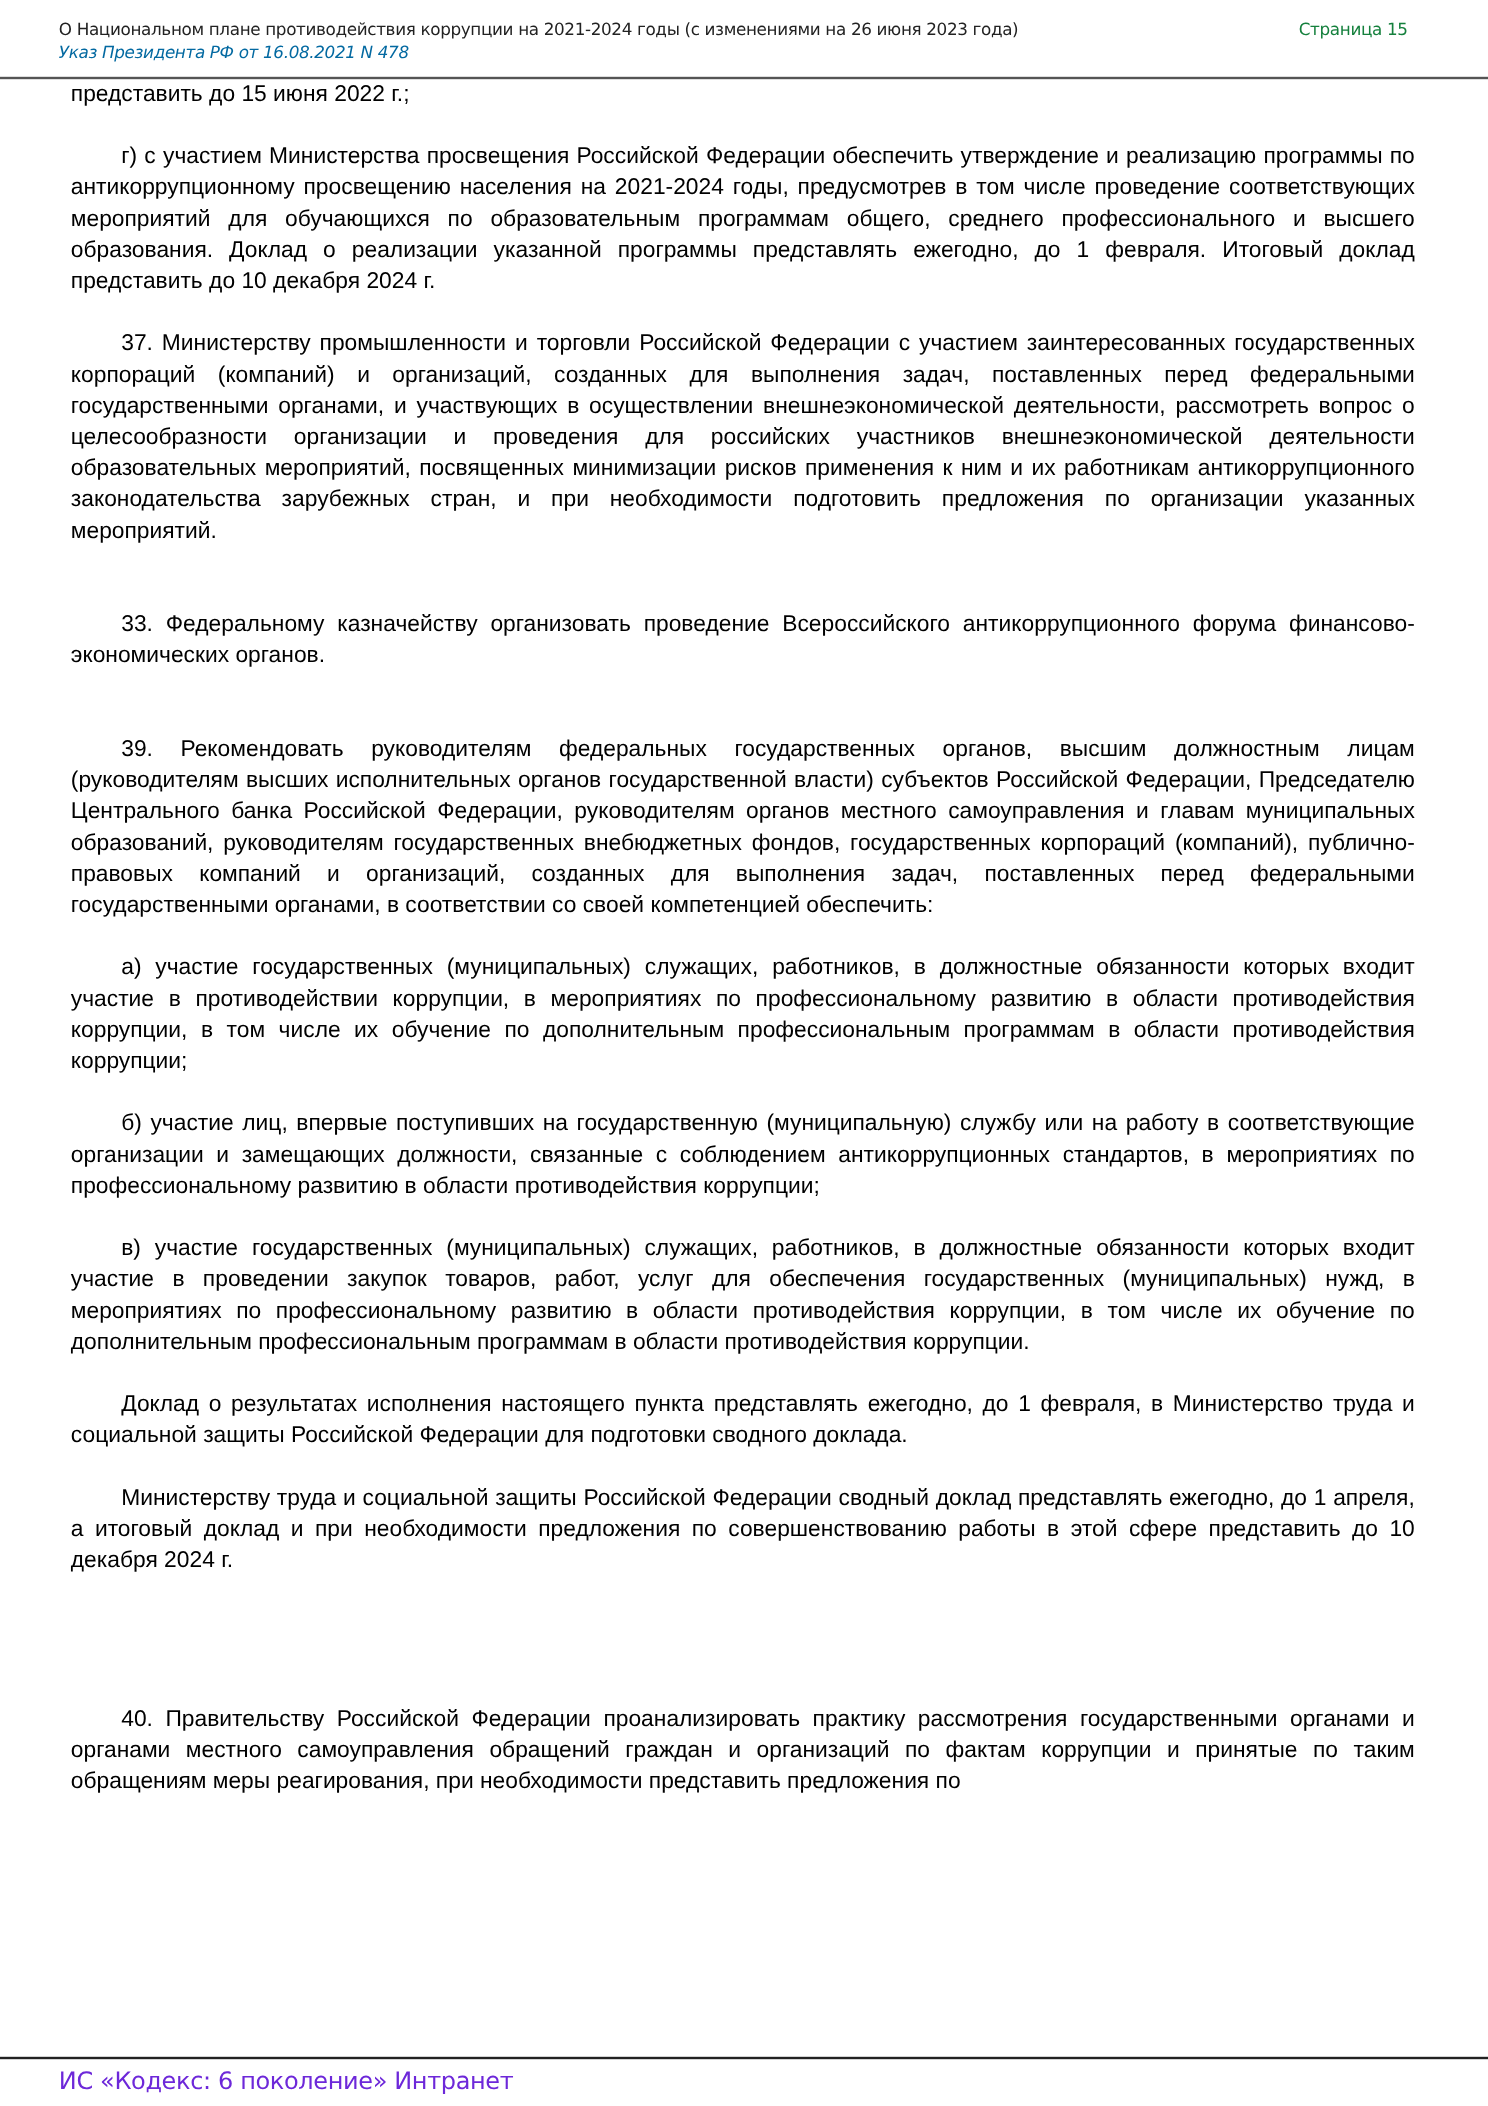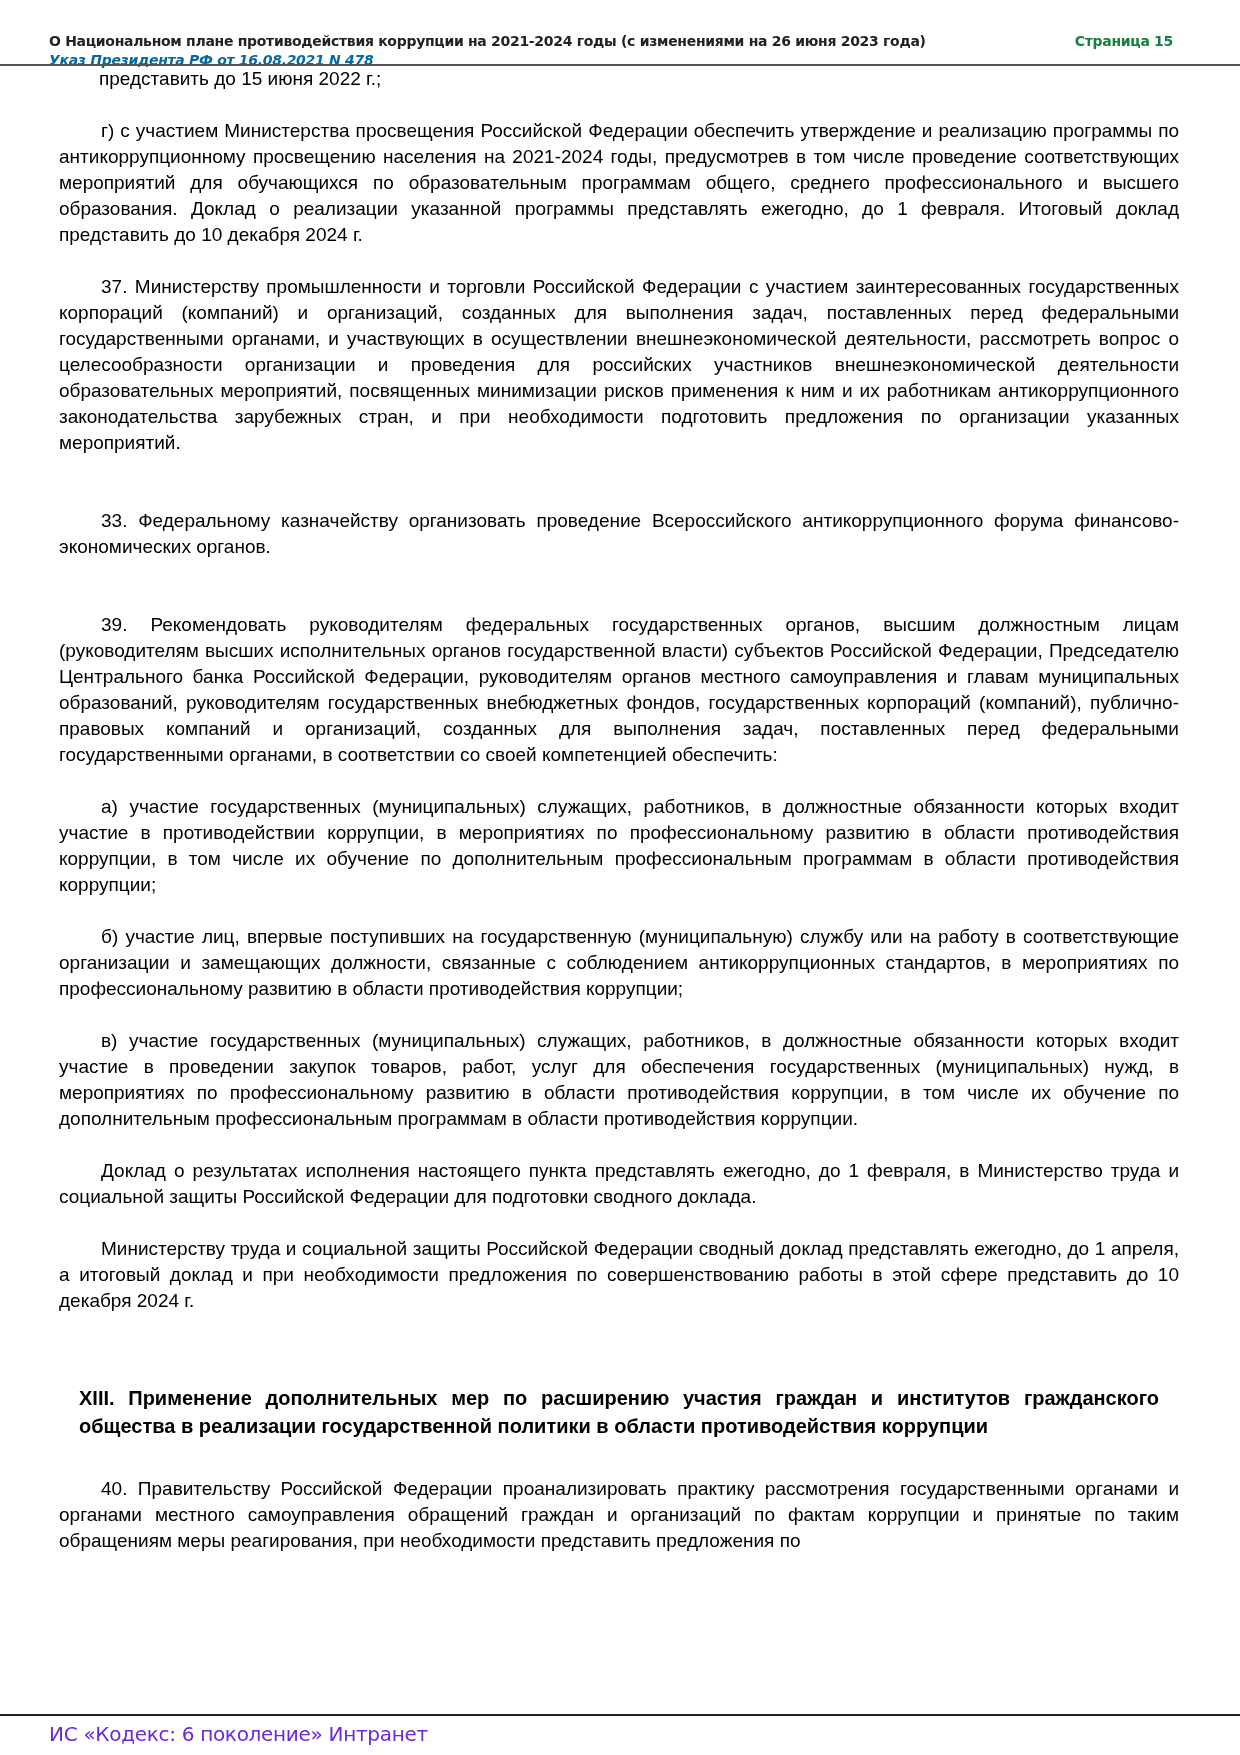--- a/index.html
+++ b/index.html
@@ -1,24 +1,24 @@
 <!DOCTYPE html>
 <html><head>
 <meta charset="utf-8">
 <style>
   html, body { margin: 0; padding: 0; background: #ffffff; }
   body { width: 1240px; height: 1755px; position: relative; overflow: hidden; color: #000; }
-  .header { position: absolute; left: 0; top: 16px; width: 1240px; height: 66px; font-weight: bold; }
+  .header { position: absolute; left: 0; top: 0; width: 1240px; height: 66px; }
   .header .title { position: absolute; left: 49px; top: 17px; font-family: "DejaVu Sans", sans-serif; font-size: 14px; letter-spacing: -0.3px; color: #222; white-space: nowrap; }
   .header .subtitle { position: absolute; left: 49px; top: 36px; font-family: "DejaVu Sans", sans-serif; font-style: italic; font-size: 14px; letter-spacing: -0.3px; color: #0369a1; white-space: nowrap; }
   .header .page { position: absolute; right: 67px; top: 17px; font-family: "DejaVu Sans", sans-serif; font-size: 14px; letter-spacing: -0.3px; color: #15803d; white-space: nowrap; }
   .header-rule { position: absolute; left: 0; top: 64px; width: 1240px; height: 2px; background: #555; }
   .content { position: absolute; left: 59px; top: 66px; width: 1120px; font-family: "Liberation Sans", sans-serif; font-size: 19px; line-height: 26px; }
   .content p { margin: 0; text-align: justify; text-indent: 42px; }
-  .content p.first { text-indent: 0; margin-left: 40px; }
+  .content p.first { text-indent: 0; }
   .gap { height: 26px; }
   .gap-big { height: 70px; }
   .section-title { font-weight: bold; text-align: center; text-indent: 0 !important; font-size: 20px; line-height: 28px; margin: 0; padding: 0 20px; }
   .footer-rule { position: absolute; left: 0; top: 1714px; width: 1240px; height: 2px; background: #222; }
   .footer { position: absolute; left: 49px; top: 1722px; font-family: "DejaVu Sans", sans-serif; font-size: 20px; letter-spacing: -0.3px; color: #6d28d9; white-space: nowrap; }
   .clip { position: absolute; left: 0; top: 66px; width: 1240px; height: 1648px; overflow: hidden; }
 </style>
 </head>
 <body>
 
@@ -46,20 +46,19 @@
     <p>а) участие государственных (муниципальных) служащих, работников, в должностные обязанности которых входит участие в противодействии коррупции, в мероприятиях по профессиональному развитию в области противодействия коррупции, в том числе их обучение по дополнительным профессиональным программам в области противодействия коррупции;</p>
     <div class="gap"></div>
     <p>б) участие лиц, впервые поступивших на государственную (муниципальную) службу или на работу в соответствующие организации и замещающих должности, связанные с соблюдением антикоррупционных стандартов, в мероприятиях по профессиональному развитию в области противодействия коррупции;</p>
     <div class="gap"></div>
     <p>в) участие государственных (муниципальных) служащих, работников, в должностные обязанности которых входит участие в проведении закупок товаров, работ, услуг для обеспечения государственных (муниципальных) нужд, в мероприятиях по профессиональному развитию в области противодействия коррупции, в том числе их обучение по дополнительным профессиональным программам в области противодействия коррупции.</p>
     <div class="gap"></div>
     <p>Доклад о результатах исполнения настоящего пункта представлять ежегодно, до 1 февраля, в Министерство труда и социальной защиты Российской Федерации для подготовки сводного доклада.</p>
     <div class="gap"></div>
     <p>Министерству труда и социальной защиты Российской Федерации сводный доклад представлять ежегодно, до 1 апреля, а итоговый доклад и при необходимости предложения по совершенствованию работы в этой сфере представить до 10 декабря 2024 г.</p>
     <div class="gap-big"></div>
-    <p class="section-title">XIII. Применение дополнительных мер по расширению участия граждан и институтов гражданского общества в реализации государственной политики в области противодействия коррупции</p>
     <div class="gap" style="height:36px;"></div>
     <p>40. Правительству Российской Федерации проанализировать практику рассмотрения государственными органами и органами местного самоуправления обращений граждан и организаций по фактам коррупции и принятые по таким обращениям меры реагирования, при необходимости представить предложения по</p>
   </div>
 </div>
 
 <div class="footer-rule"></div>
 <div class="footer">ИС «Кодекс: 6 поколение» Интранет</div>
 
 </body></html>

